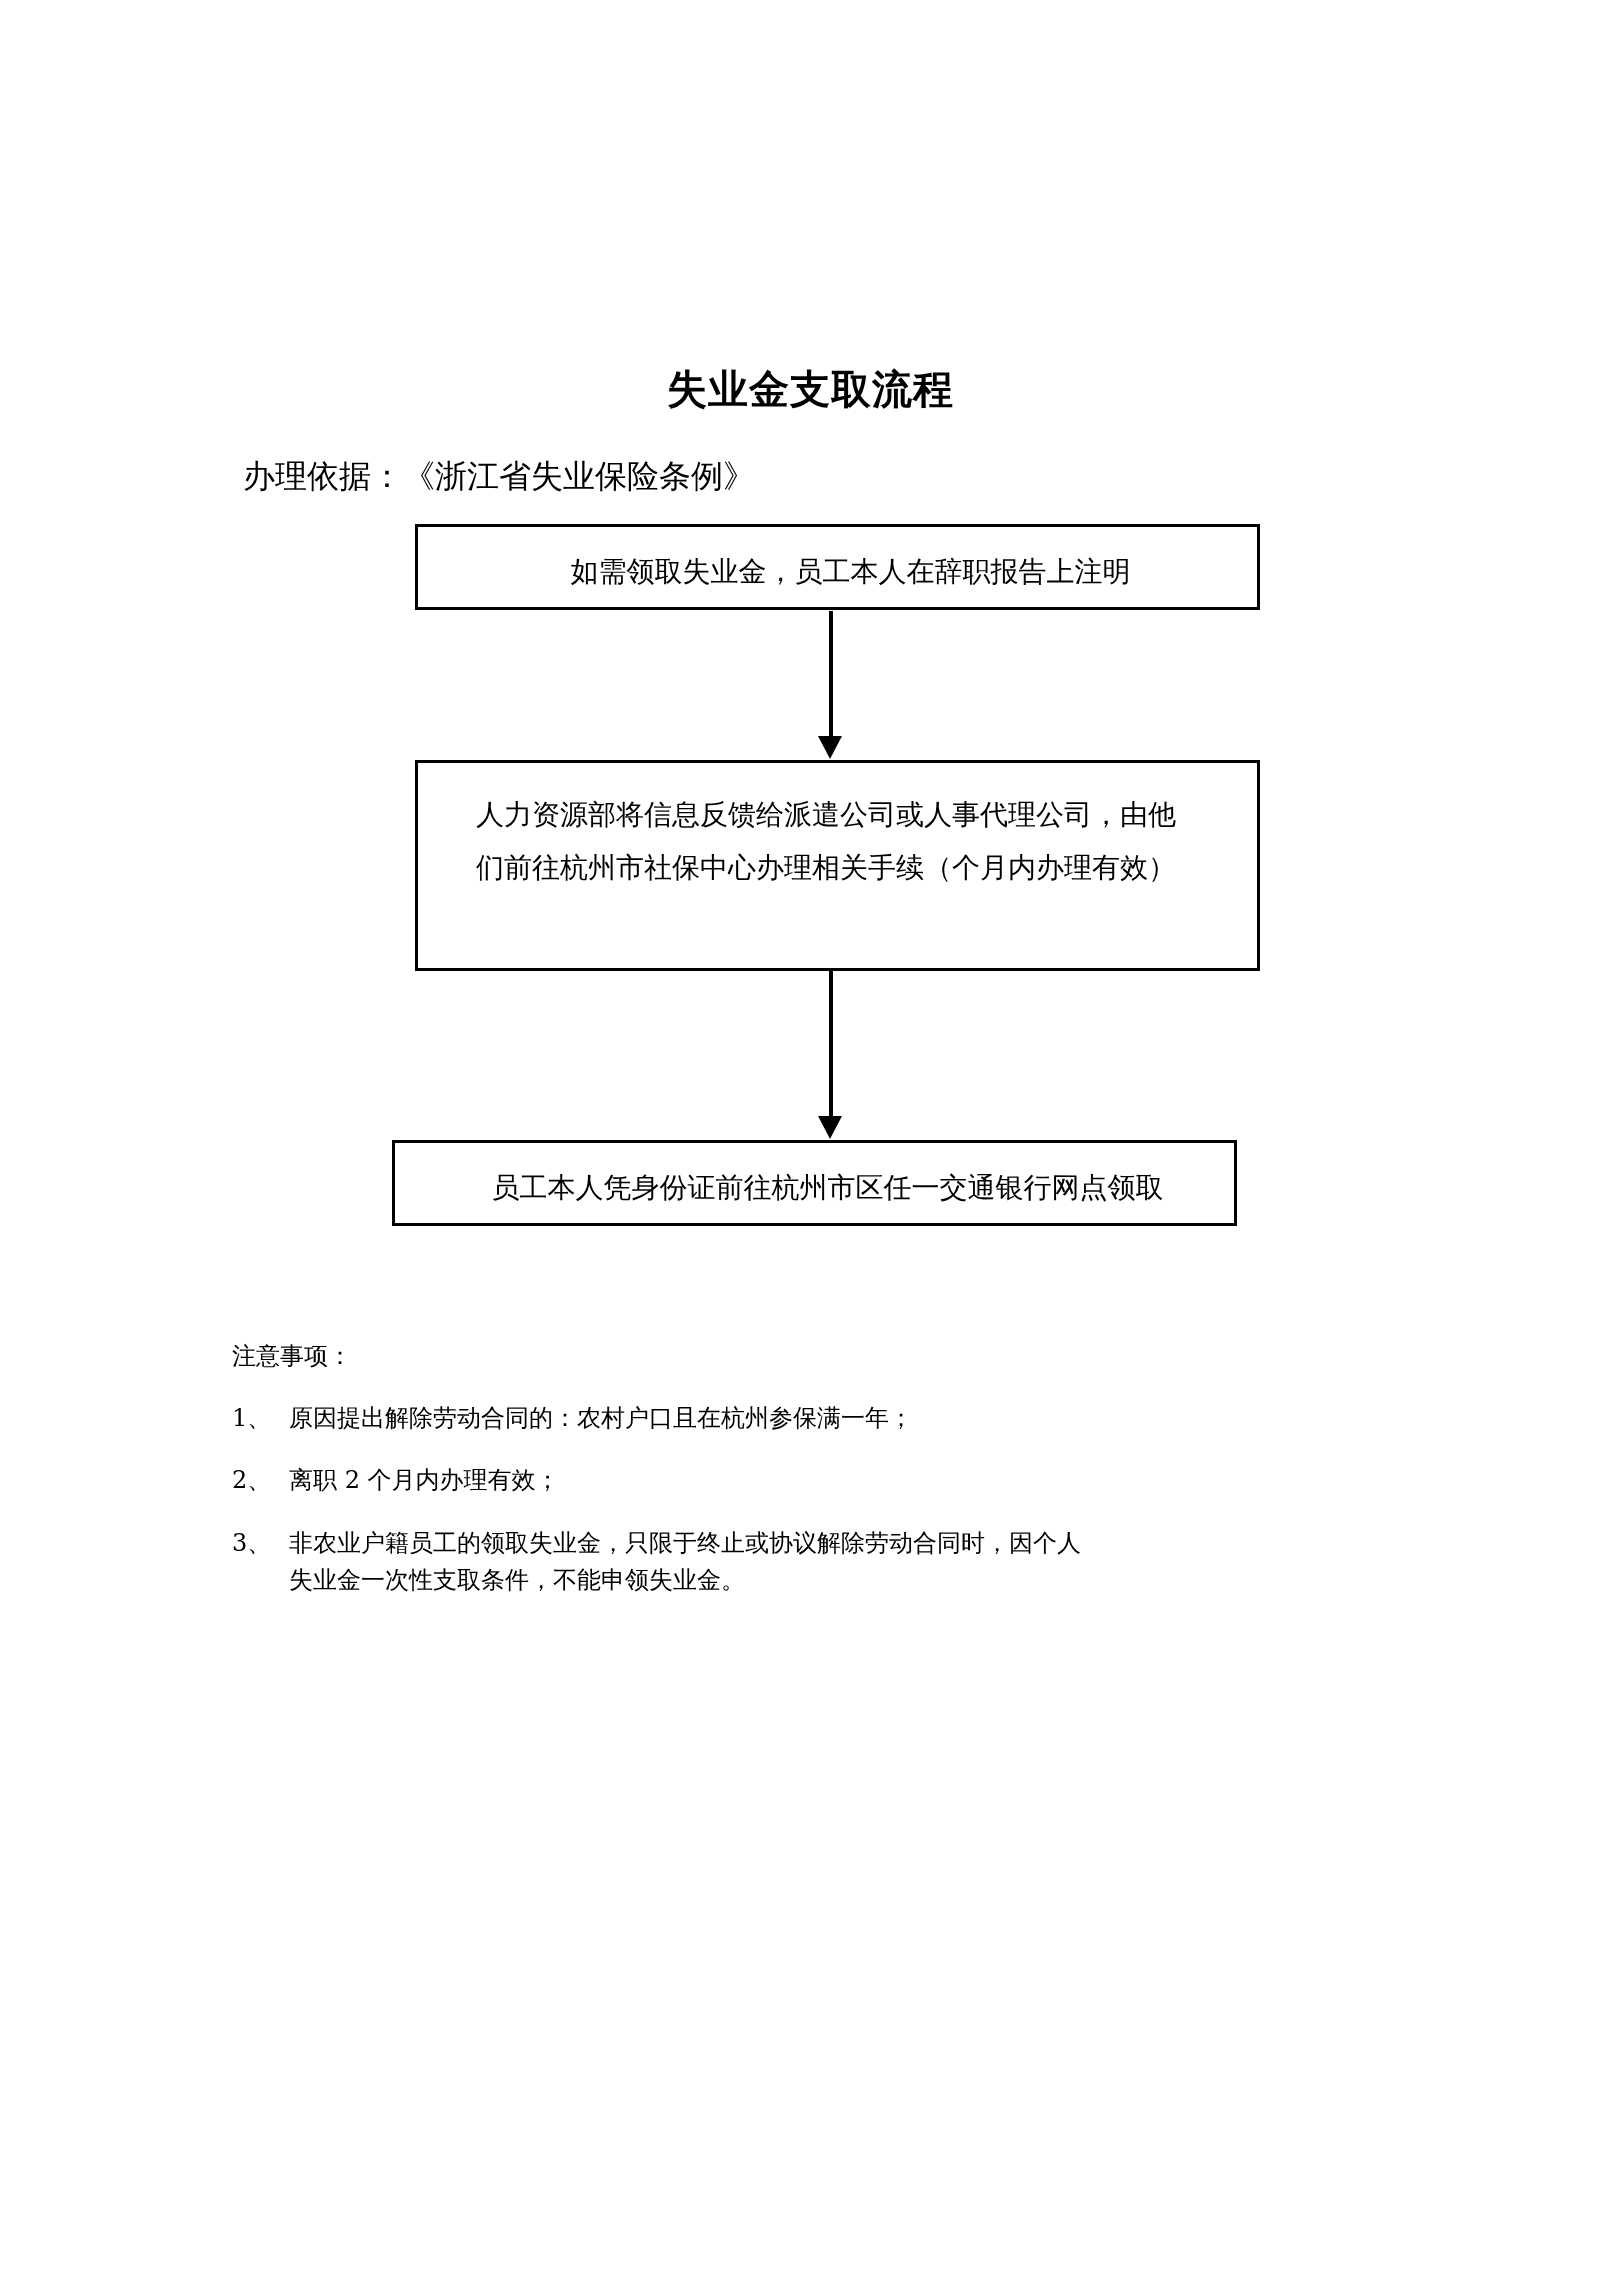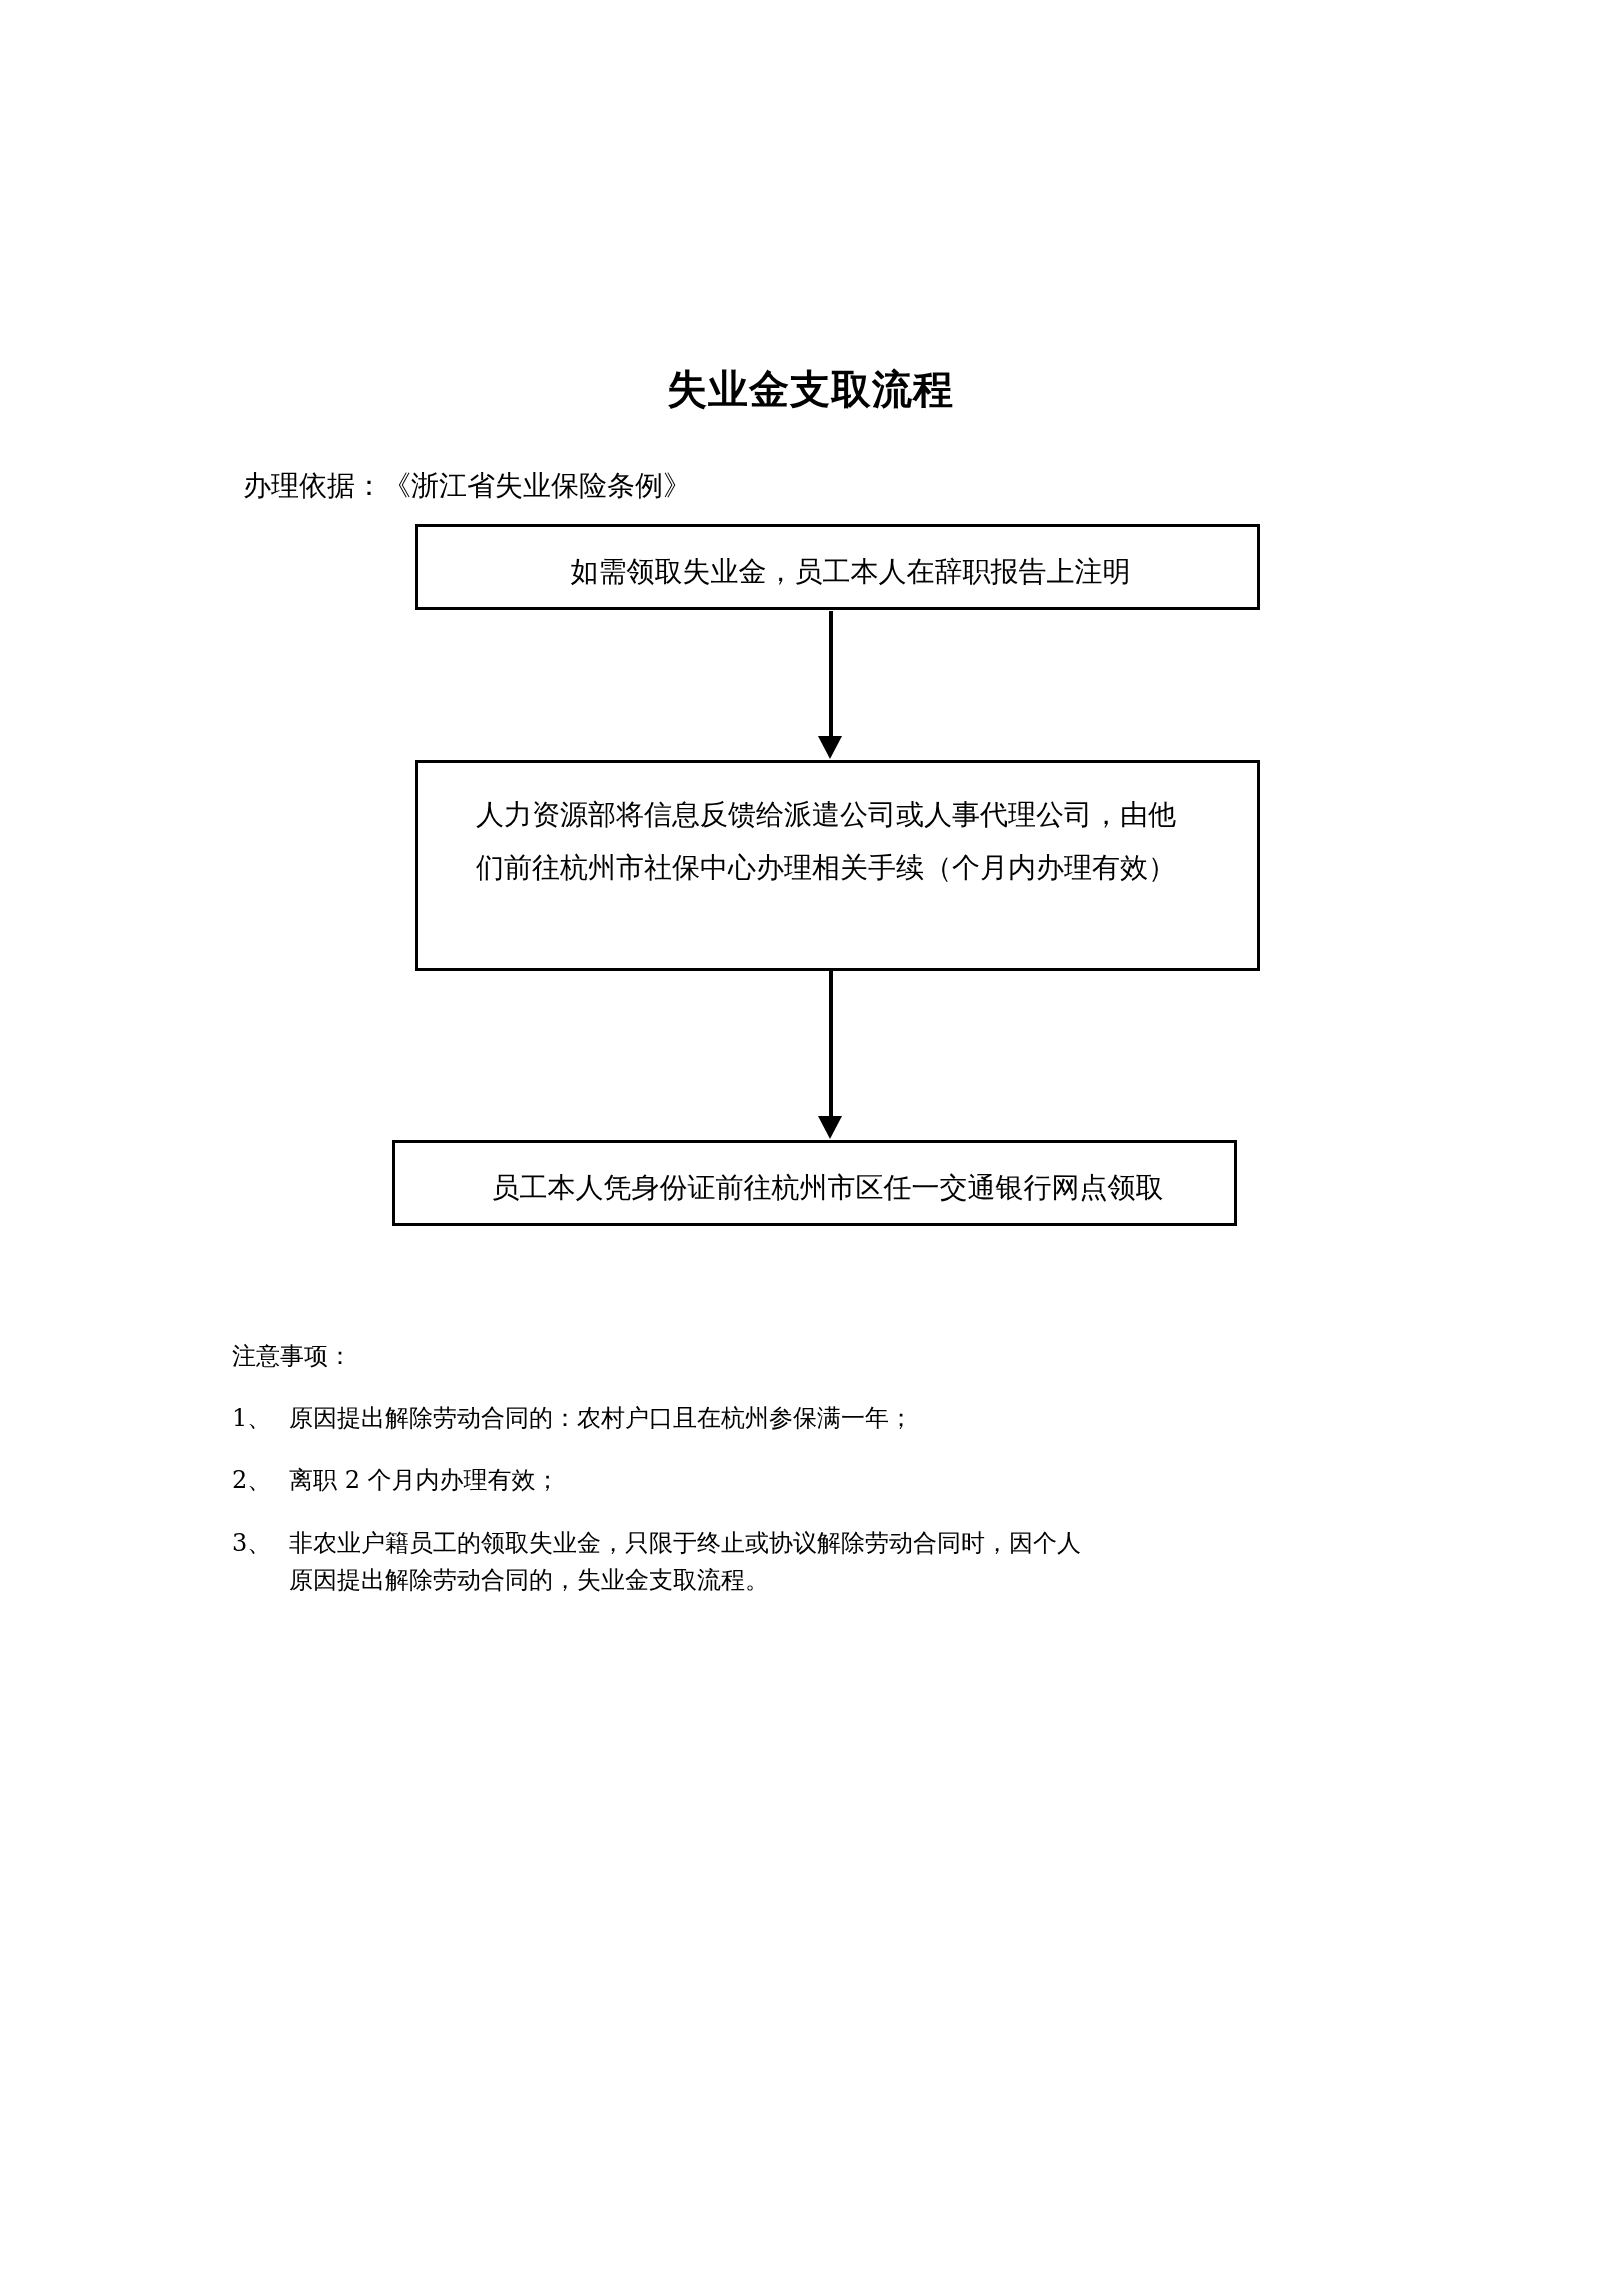--- a/index.html
+++ b/index.html
@@ -30,22 +30,22 @@
     font-size: 40px;
     font-weight: bold;
     letter-spacing: 1px;
     line-height: 1.2;
   }
 
   
   .basis-line {
     position: absolute;
     left: 243px;
-    top: 468px;
-    font-size: 28px;
+    top: 456px;
+    font-size: 32px;
     line-height: 1.3;
     white-space: nowrap;
   }
 
   
   .flow-box {
     position: absolute;
     box-sizing: border-box;
     border: 3.9px solid #000000;
     background: #ffffff;
@@ -188,20 +188,20 @@
       <span class="note-marker">2、</span>
       <span class="note-body">
         <span class="note-line">离职 2 个月内办理有效；</span>
       </span>
     </div>
 
     <div class="note-item">
       <span class="note-marker">3、</span>
       <span class="note-body">
         <span class="note-line">非农业户籍员工的领取失业金，只限于终止或协议解除劳动合同时，因个人</span>
-        <span class="note-line">原因提出解除劳动合同的，失业金支取流程。</span>
+        <span class="note-line">失业金一次性支取条件，不能申领失业金。</span>
       </span>
     </div>
 
   </div>
 
 </div>
 
 
 </body></html>

